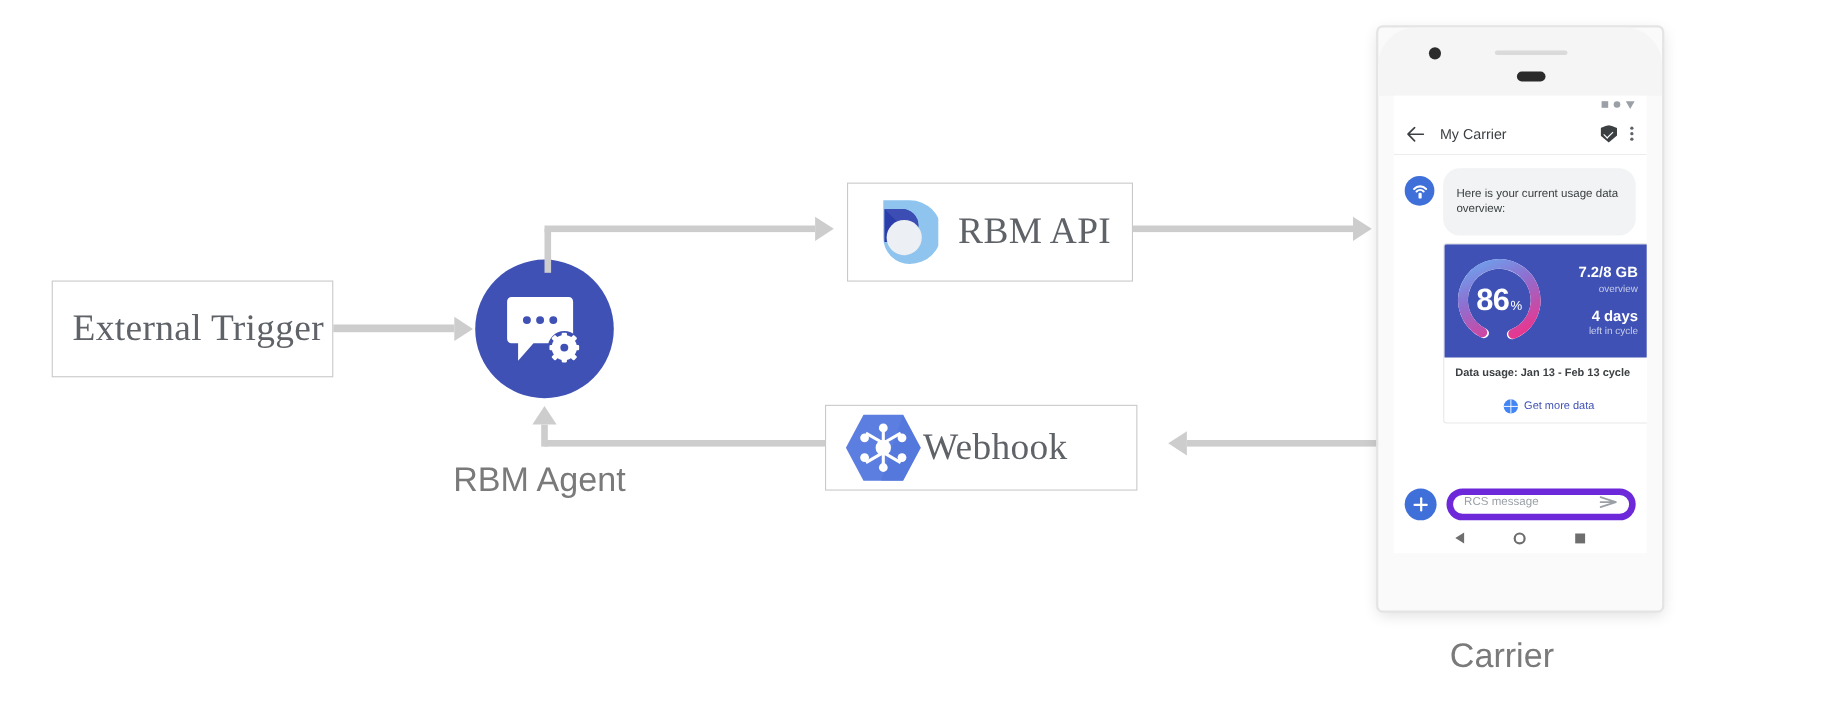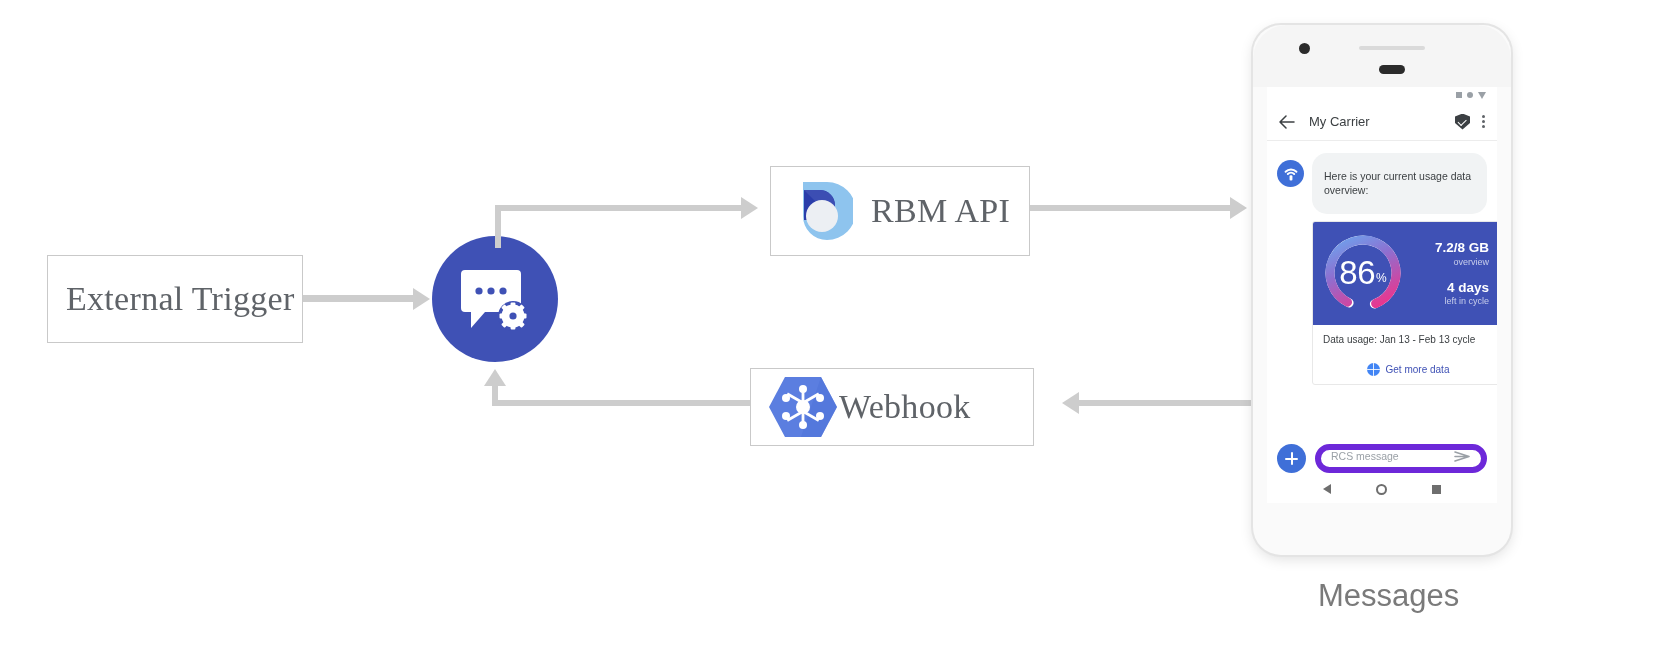--- a/index.html
+++ b/index.html
@@ -57,21 +57,21 @@
     width: 126px; height: 126px;
     border-radius: 50%;
     background: #3f51b5;
     display: flex; align-items: center; justify-content: center;
   }
 
   
   .phone {
     position: absolute;
     background: #fafafa;
-    border-radius: 28px;
+    border-radius: 4px;
     box-shadow: 0 0 0 2px #e4e4e4, 0 4px 14px rgba(0,0,0,.13);
   }
   .phone-top {
     position: absolute; left: 0; right: 0; top: 0; height: 62px;
     background: #f5f5f5; border-radius: 34px 34px 0 0;
   }
   .cam { position: absolute; width: 11px; height: 11px; border-radius: 50%;
          background: #2b2b2b; left: 46px; top: 18px; }
   .speaker-line { position: absolute; width: 66px; height: 4px; border-radius: 2px;
                   background: #dadada; left: 106px; top: 21px; }
@@ -130,29 +130,29 @@
     background: #3f51b5; height: 103px; display: flex; align-items: center;
     padding: 0 12px 0 8px; position: relative;
   }
   .gauge { position: relative; width: 84px; height: 84px; flex: 0 0 84px; }
   .gauge svg { display: block; }
   .gauge-text {
     position: absolute; inset: 0; display: flex;
     align-items: center; justify-content: center;
     color: #fff;
   }
-  .gauge-num { font-size: 33px; font-weight: 400; letter-spacing: -.5px; }
+  .gauge-num { font-size: 28px; font-weight: 700; letter-spacing: -.5px; }
   .gauge-pct { font-size: 12px; font-weight: 400; margin-left: 1px; margin-top: 9px; }
   .hero-right { flex: 1; text-align: right; color: #fff; padding-right: 2px; }
   .hero-big { font-size: 13.5px; font-weight: 700; line-height: 1.15; }
   .hero-sub { font-size: 9px; color: #c7cdeb; margin-top: 1px; margin-bottom: 13px; }
   .hero-sub.last { margin-bottom: 0; }
 
   .card-body { padding: 9px 10px 6px 10px; }
-  .card-title { font-size: 10px; font-weight: 400; color: #3c4043; margin-bottom: 3px; }
+  .card-title { font-size: 10px; font-weight: 700; color: #3c4043; margin-bottom: 3px; }
   .card-text { font-size: 9.4px; color: #5f6368; line-height: 1.4; }
   .card-action {
     display: flex; align-items: center; justify-content: center;
     gap: 6px; padding: 9px 0 8px 0;
   }
   .globe {
     width: 13px; height: 13px; border-radius: 50%;
     background: #4285f4; position: relative; overflow: hidden;
   }
   .globe::before {
@@ -225,20 +225,21 @@
         <rect x="51.6" y="58.5" width="4.8" height="5" rx="1"></rect>
         <rect x="40.5" y="47.6" width="5" height="4.8" rx="1"></rect>
         <rect x="62.5" y="47.6" width="5" height="4.8" rx="1"></rect>
         <rect x="43.2" y="39.2" width="4.8" height="5" rx="1" transform="rotate(-45 45.6 41.7)"></rect>
         <rect x="60" y="56" width="4.8" height="5" rx="1" transform="rotate(-45 62.4 58.5)"></rect>
         <rect x="60" y="39.2" width="4.8" height="5" rx="1" transform="rotate(45 62.4 41.7)"></rect>
         <rect x="43.2" y="56" width="4.8" height="5" rx="1" transform="rotate(45 45.6 58.5)"></rect>
       </g>
     </svg>
   </div>
+  <div class="plain-label" style="left:412px; top:418px;">RBM Agent</div>
 
   <div class="conn" style="left:495px; top:208px; width:6px; height:40px;"></div>
   <div class="conn" style="left:495px; top:205px; width:246px; height:6px;"></div>
   <div class="arrowhead right" style="left:741px; top:197px;"></div>
 
   <div class="node-box" style="left:770px; top:166px; width:260px; height:90px; padding-left:16px; gap:18px;">
     <svg width="66" height="66" viewBox="0 0 66 66">
       <path d="M6 4 h34 a24 24 0 0 1 0 58 a24 24 0 0 1 -24 -24 V4 z" fill="#8ec4ee"></path>
       <path d="M17 12 h16 a15 15 0 0 1 0 30 h-16 z" fill="#2a3daa"></path>
       <path d="M17 12 h16 a15 15 0 0 1 10 26 l-26 -26 z" fill="#3f51b5" opacity=".85"></path>
@@ -368,15 +369,15 @@
 
       <div class="navbar">
         <span class="nav-back"></span>
         <span class="nav-home"></span>
         <span class="nav-rec"></span>
       </div>
 
     </div>
   </div>
 
-  <div class="plain-label" style="left:1318px; top:578px;">Messages</div>
+  <div class="plain-label" style="left:1318px; top:578px;">Carrier</div>
 
 </div>
 
 </body></html>

